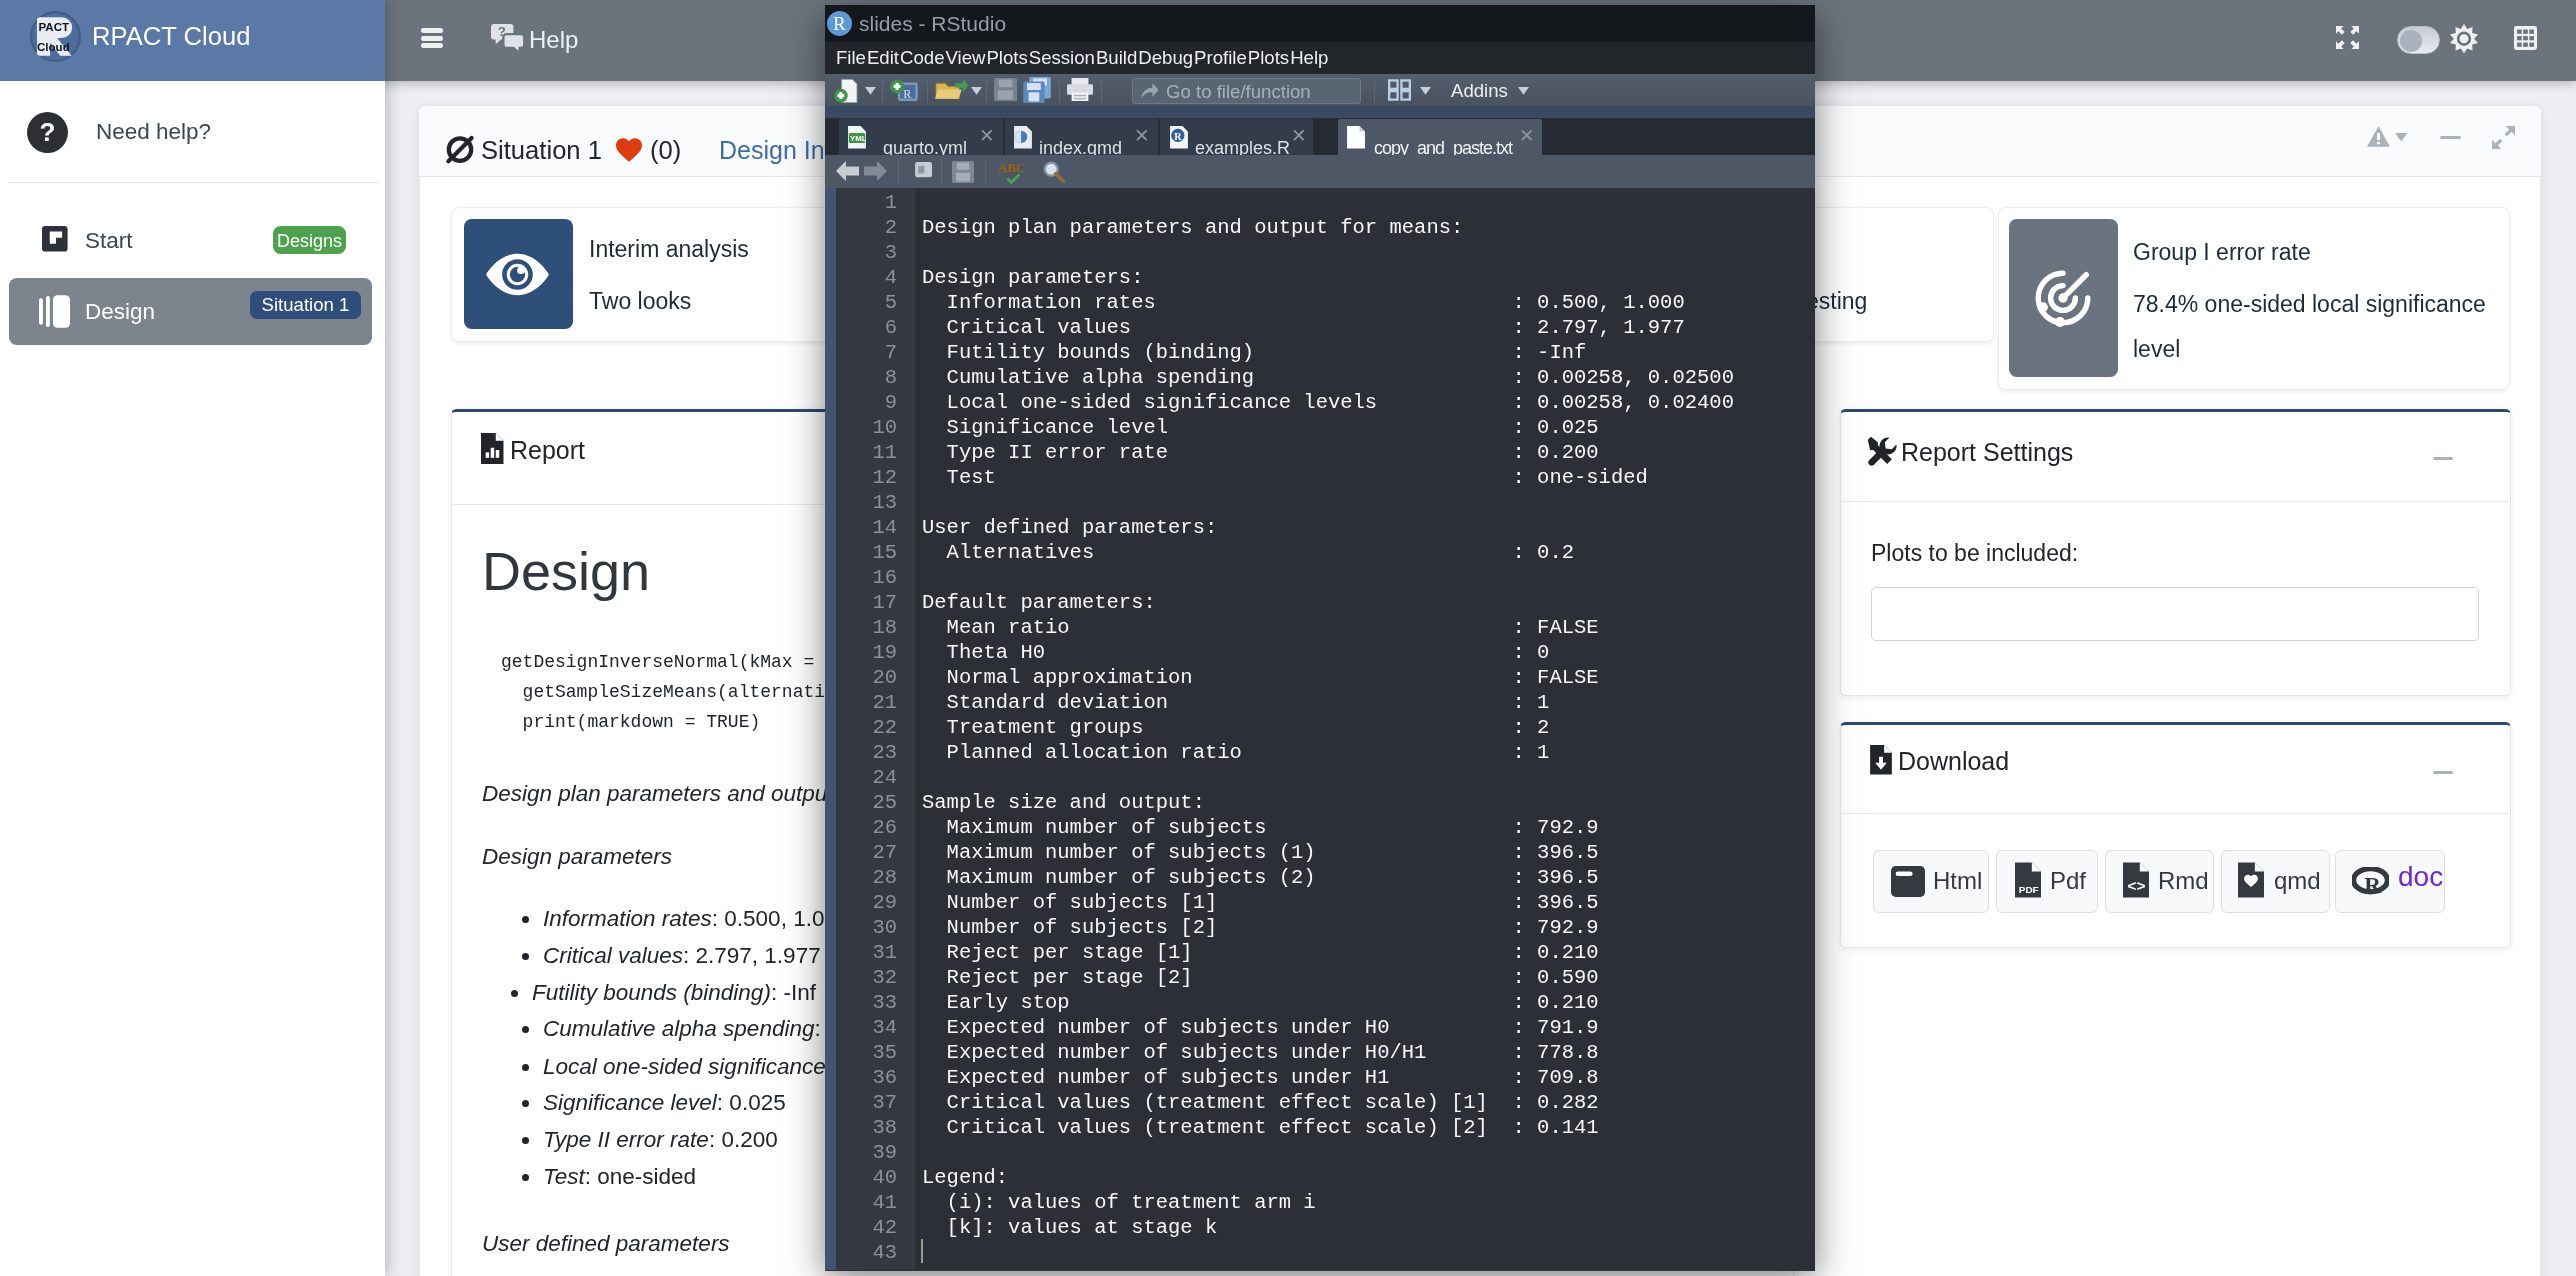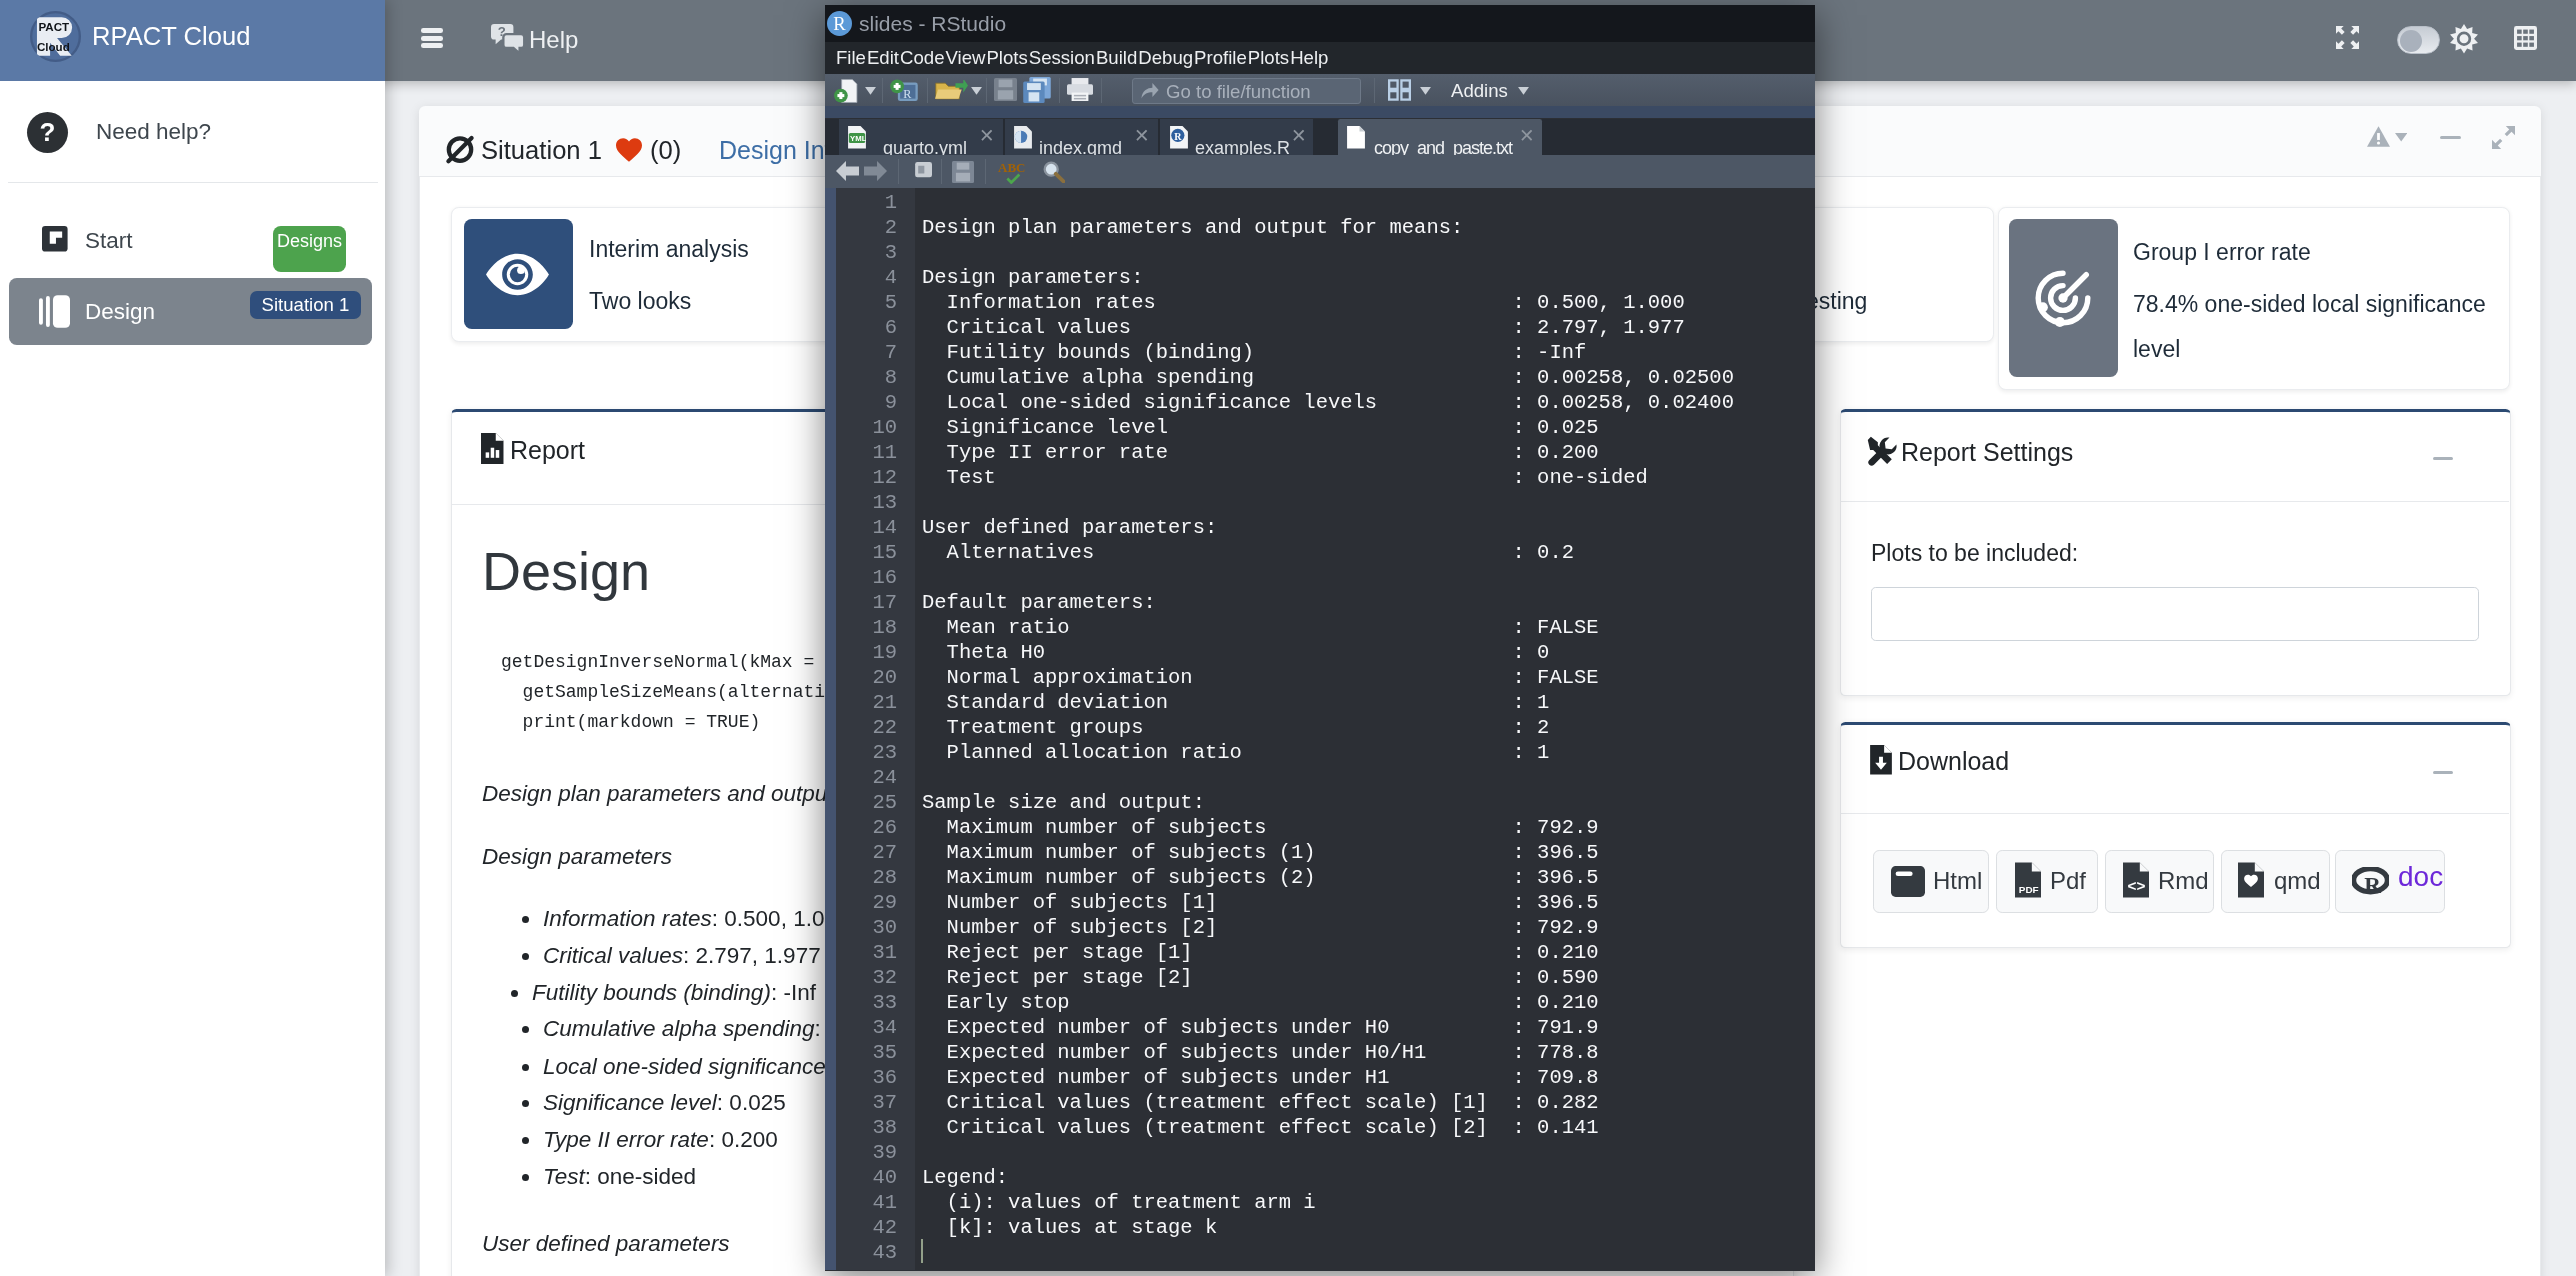--- a/index.html
+++ b/index.html
@@ -113,21 +113,21 @@
 <div class="abs" style="left:27px;top:112px;width:41px;height:41px;text-align:center;font-size:26px;color:#fff;line-height:41px;font-weight:bold">?</div>
 <div class="abs" style="left:96px;top:119px;font-size:22.5px;color:#3e464d">Need help?</div>
 
 <div class="sb-divider"></div>
 
 <svg class="abs" style="left:42px;top:226px" width="25.6" height="25.6" viewBox="0 0 33 33">
   <rect width="33" height="33" rx="4" fill="#2d3238"></rect>
   <path fill="#fff" d="M10 7 h16 v8 h-8 v8 h-8 z"></path>
 </svg>
 <div class="abs" style="left:85px;top:228px;font-size:22.5px;color:#3e464d">Start</div>
-<div class="abs" style="left:273px;top:226px;width:73px;height:46px;border-radius:7.8px;background:#4da34d;color:#fff;font-size:18px;text-align:center;line-height:30px">Designs</div>
+<div class="abs" style="left:273px;top:226px;width:73px;height:28px;border-radius:7.8px;background:#4da34d;color:#fff;font-size:18px;text-align:center;line-height:30px">Designs</div>
 
 <div class="abs" style="left:9.3px;top:278px;width:363px;height:67px;background:#7c848d;border-radius:7.8px"></div>
 <svg class="abs" style="left:39px;top:295px" width="31" height="33" viewBox="0 0 40 42">
   <rect x="0" y="4" width="5" height="34" rx="2.5" fill="#fff"></rect>
   <rect x="9" y="1" width="5" height="40" rx="2.5" fill="#fff"></rect>
   <rect x="18" y="0" width="22" height="42" rx="6" fill="#fff"></rect>
 </svg>
 <div class="abs" style="left:85px;top:299px;font-size:22.5px;color:#fff">Design</div>
 <div class="abs" style="left:250px;top:291px;width:111px;height:28px;border-radius:7px;background:#2f4e7c;color:#fff;font-size:18.6px;text-align:center;line-height:28px">Situation 1</div>
 

